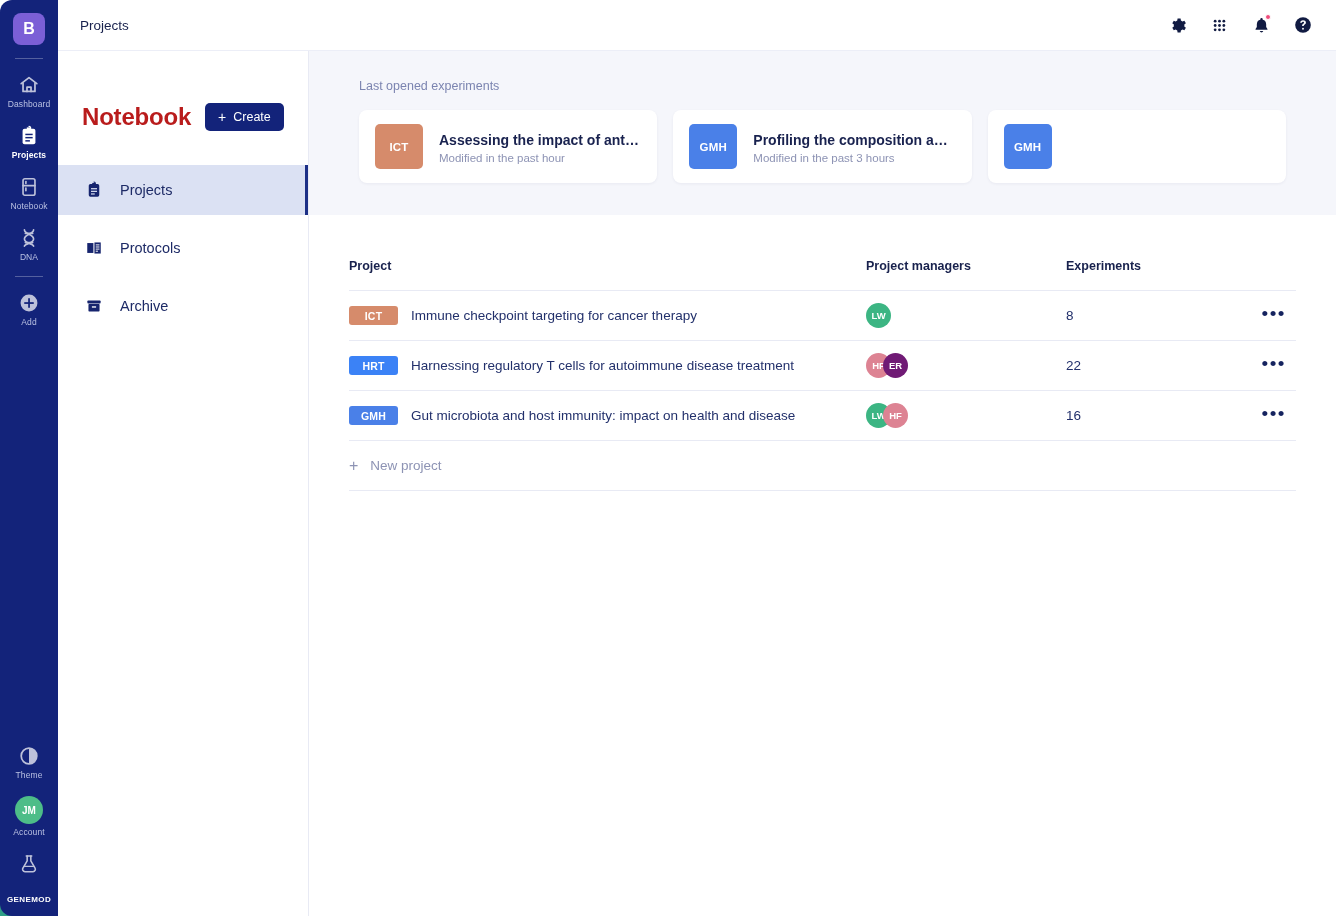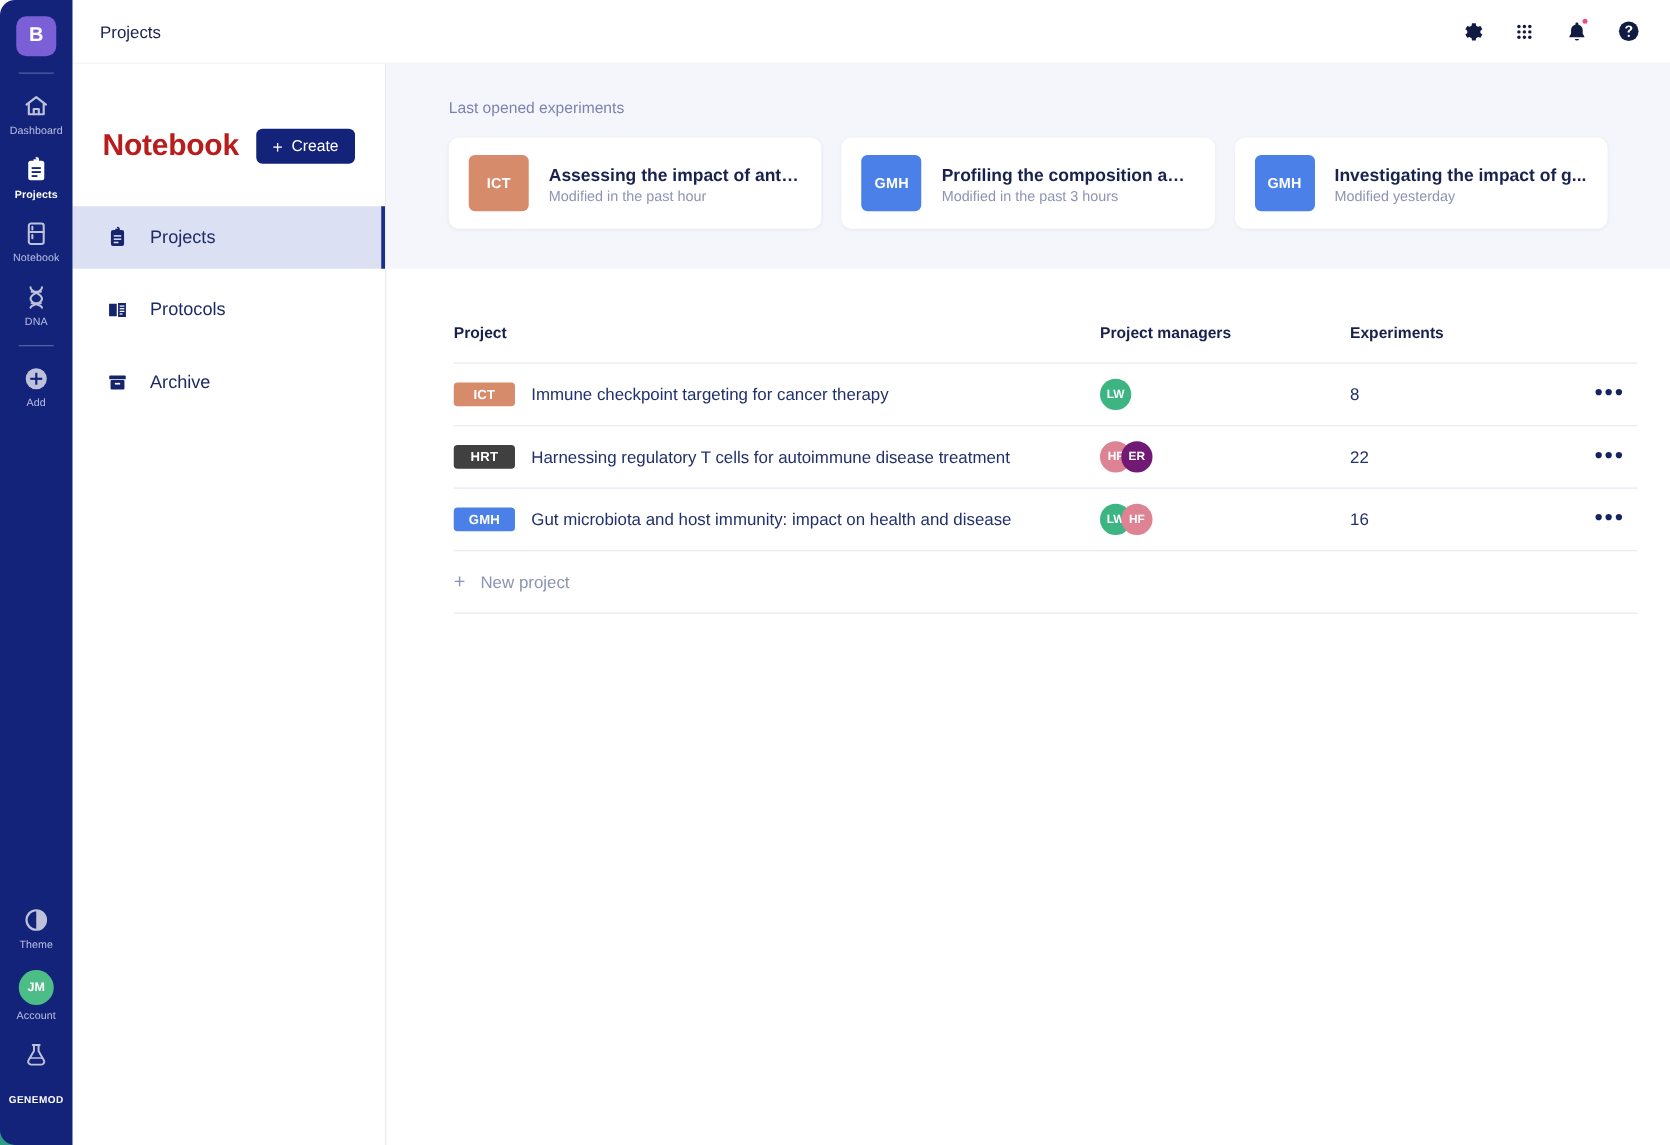--- a/index.html
+++ b/index.html
@@ -68,21 +68,21 @@
     font-size: 8.5px;
     letter-spacing: .1px;
     color: #b9c0e2;
     line-height: 11px;
   }
   .rail-item.active .lbl { color: #ffffff; font-weight: bold; }
   .rail-item.active .glyph { opacity: 1; }
   .rail-item .glyph { opacity: .72; }
   .rail-item.active .glyph { opacity: 1; }
 
-  .rail-bottom { margin-top: auto; width: 58px; display:flex; flex-direction:column; align-items:center; padding-bottom: 32px; }
+  .rail-bottom { margin-top: auto; width: 58px; display:flex; flex-direction:column; align-items:center; padding-bottom: 12px; }
   .rail-avatar {
     width: 28px; height: 28px; border-radius: 50%;
     background: #4dbd88;
     display:flex; align-items:center; justify-content:center;
     font-size: 10px; font-weight: bold; color:#fff;
   }
   .rail-brand { font-size: 8px; font-weight: bold; letter-spacing: .4px; color:#ffffff; margin-top:17px; }
 
   
   .main-col { display: flex; flex-direction: column; width: 1278px; height: 916px; }
@@ -192,21 +192,21 @@
     white-space: nowrap; overflow: hidden; text-overflow: ellipsis;
     line-height: 20px;
   }
   .rcard-mod {
     font-size: 11.5px; color: #8d93b4; margin-top: 2px;
     white-space: nowrap; overflow: hidden; text-overflow: ellipsis;
   }
 
   
   .table-wrap { padding: 44px 40px 0 40px; }
-  table.proj { width: 100%; border-collapse: collapse; table-layout: fixed; margin-left: 14px; }
+  table.proj { width: 100%; border-collapse: collapse; table-layout: fixed; }
   table.proj th {
     text-align: left;
     font-size: 12.5px; font-weight: bold; color: #18214d;
     padding: 0 0 17px 0;
   }
   .col-proj { width: auto; }
   .col-pm   { width: 200px; }
   .col-exp  { width: 160px; }
   .col-act  { width: 70px; }
 
@@ -477,24 +477,20 @@
               </div>
               <div class="rcard-txt">
                 <div class="rcard-name">Profiling the composition and...</div>
                 <div class="rcard-mod">Modified in the past 3 hours</div>
               </div>
             </div>
 
             <div class="rcard">
               <div class="rcard-badge" style="background:#4a80e8">
                 <span>GMH</span>
-              </div>
-              <div class="rcard-txt">
-                <div class="rcard-name">Investigating the impact of g...</div>
-                <div class="rcard-mod">Modified yesterday</div>
               </div>
             </div>
 
           </div>
         </section>
 
         <section class="table-wrap">
           <table class="proj">
             <colgroup>
               <col class="col-proj">
@@ -530,21 +526,21 @@
                 </td>
                 <td>8</td>
                 <td class="c-act">
                   <span class="dots">•••</span>
                 </td>
               </tr>
 
               <tr>
                 <td>
                   <div class="cell-proj">
-                    <span class="tag" style="background:#404040">
+                    <span class="tag" style="background:#3b82f6">
                       <span>HRT</span>
                     </span>
                     <span>Harnessing regulatory T cells for autoimmune disease treatment</span>
                   </div>
                 </td>
                 <td>
                   <div class="avatars">
                     <span class="av" style="background:#dd8393">
                       <span>HF</span>
                     </span>

